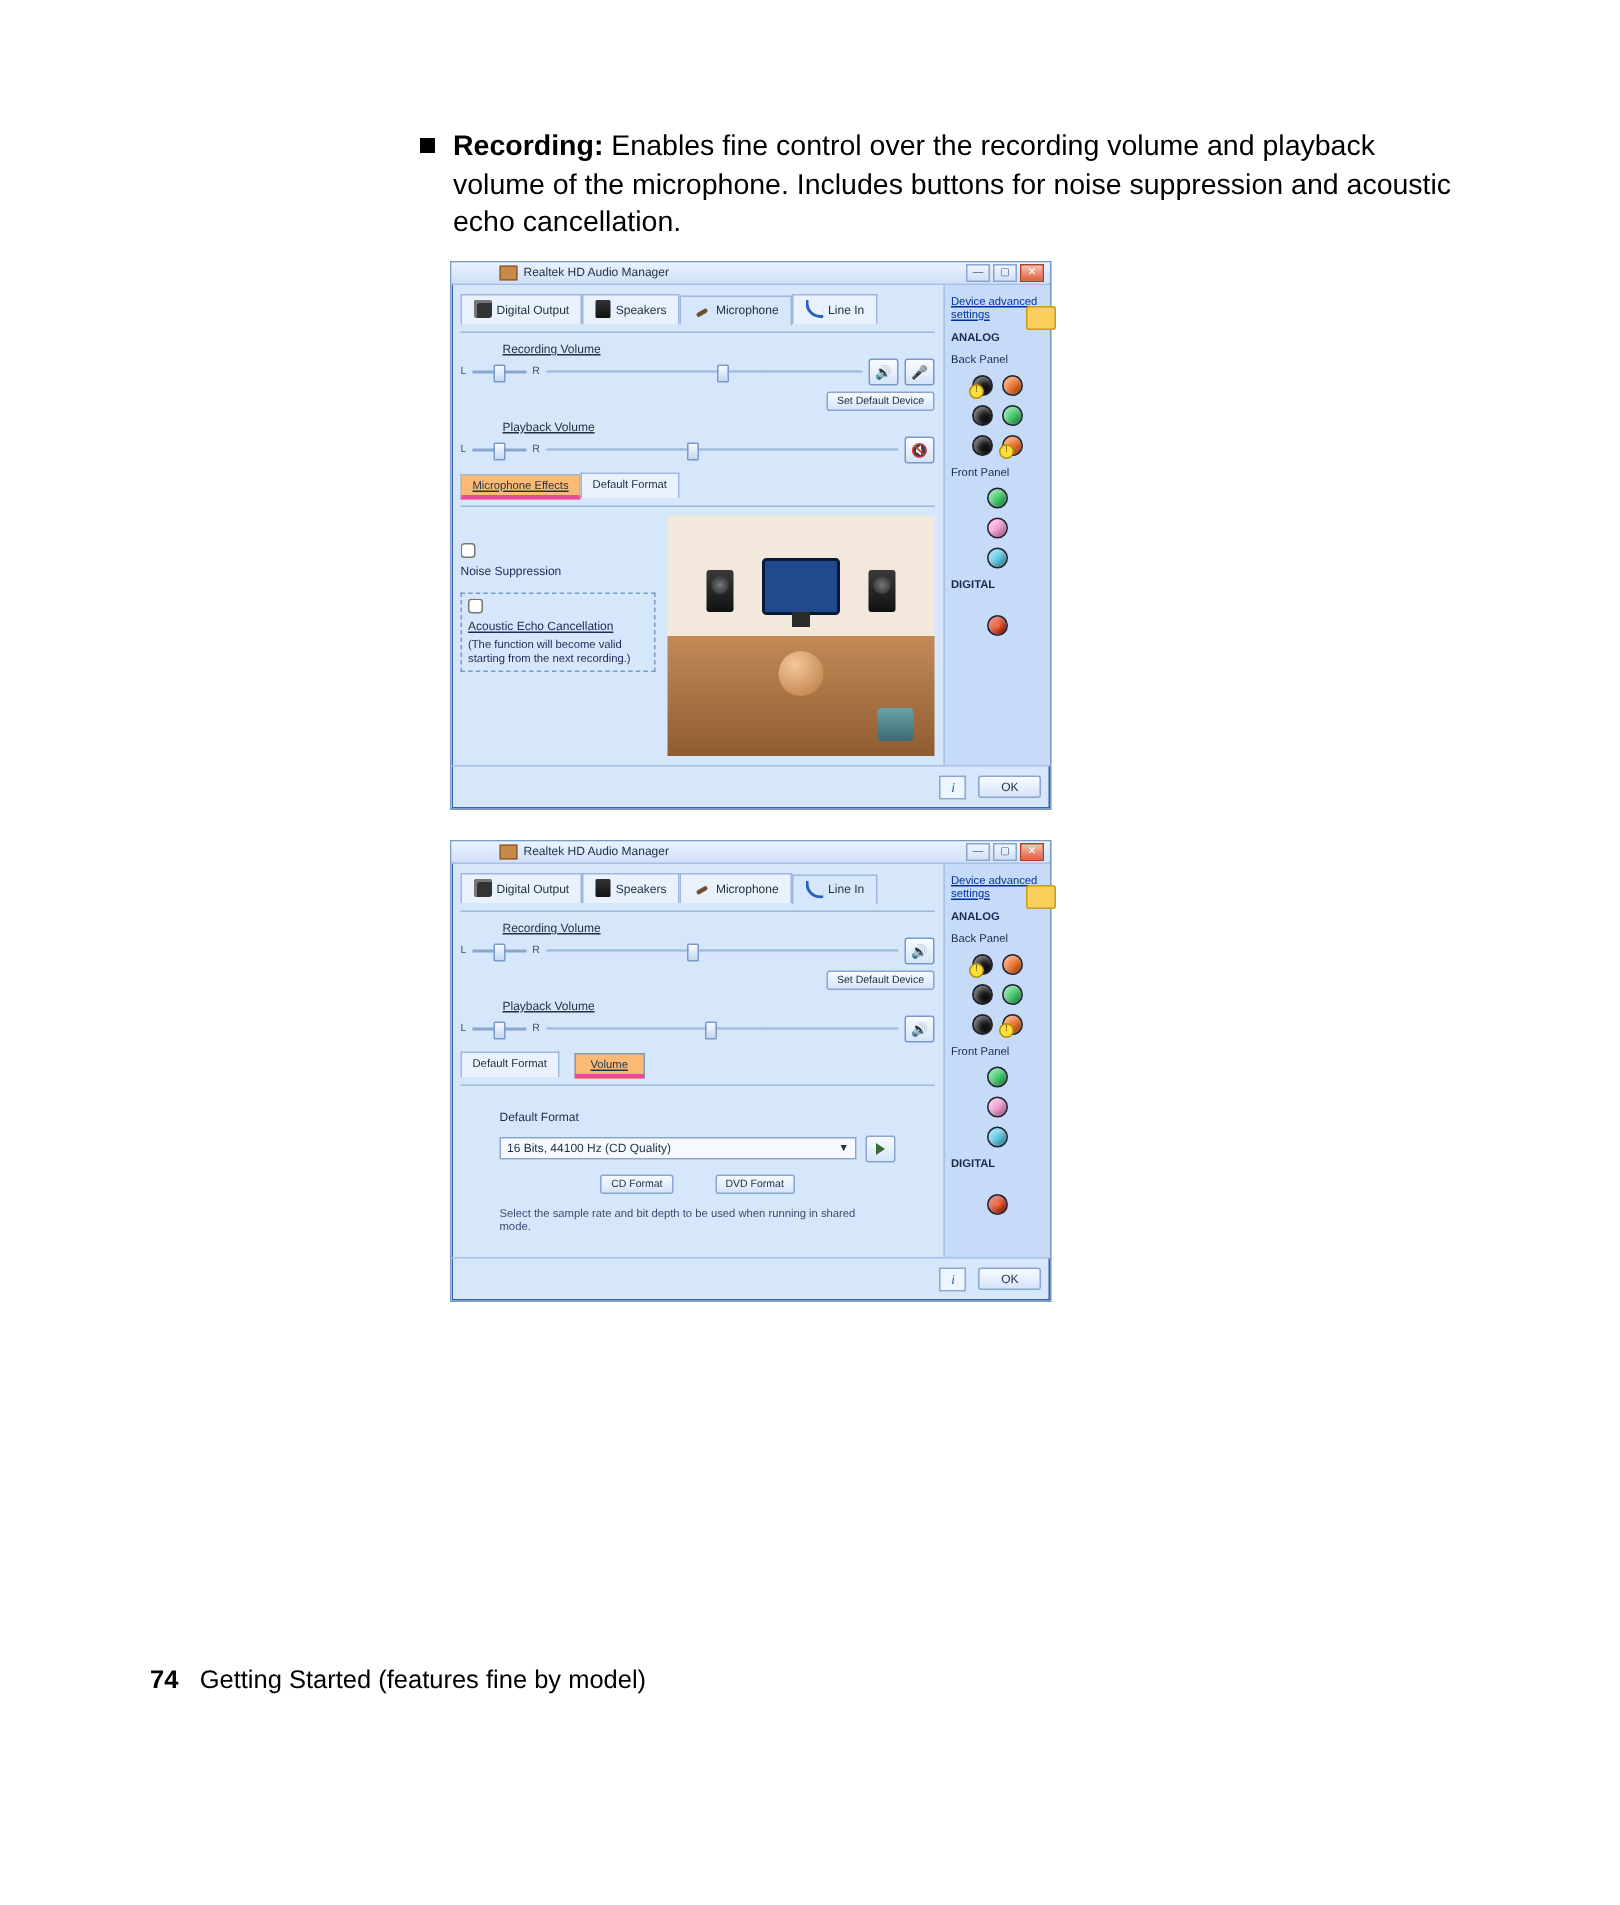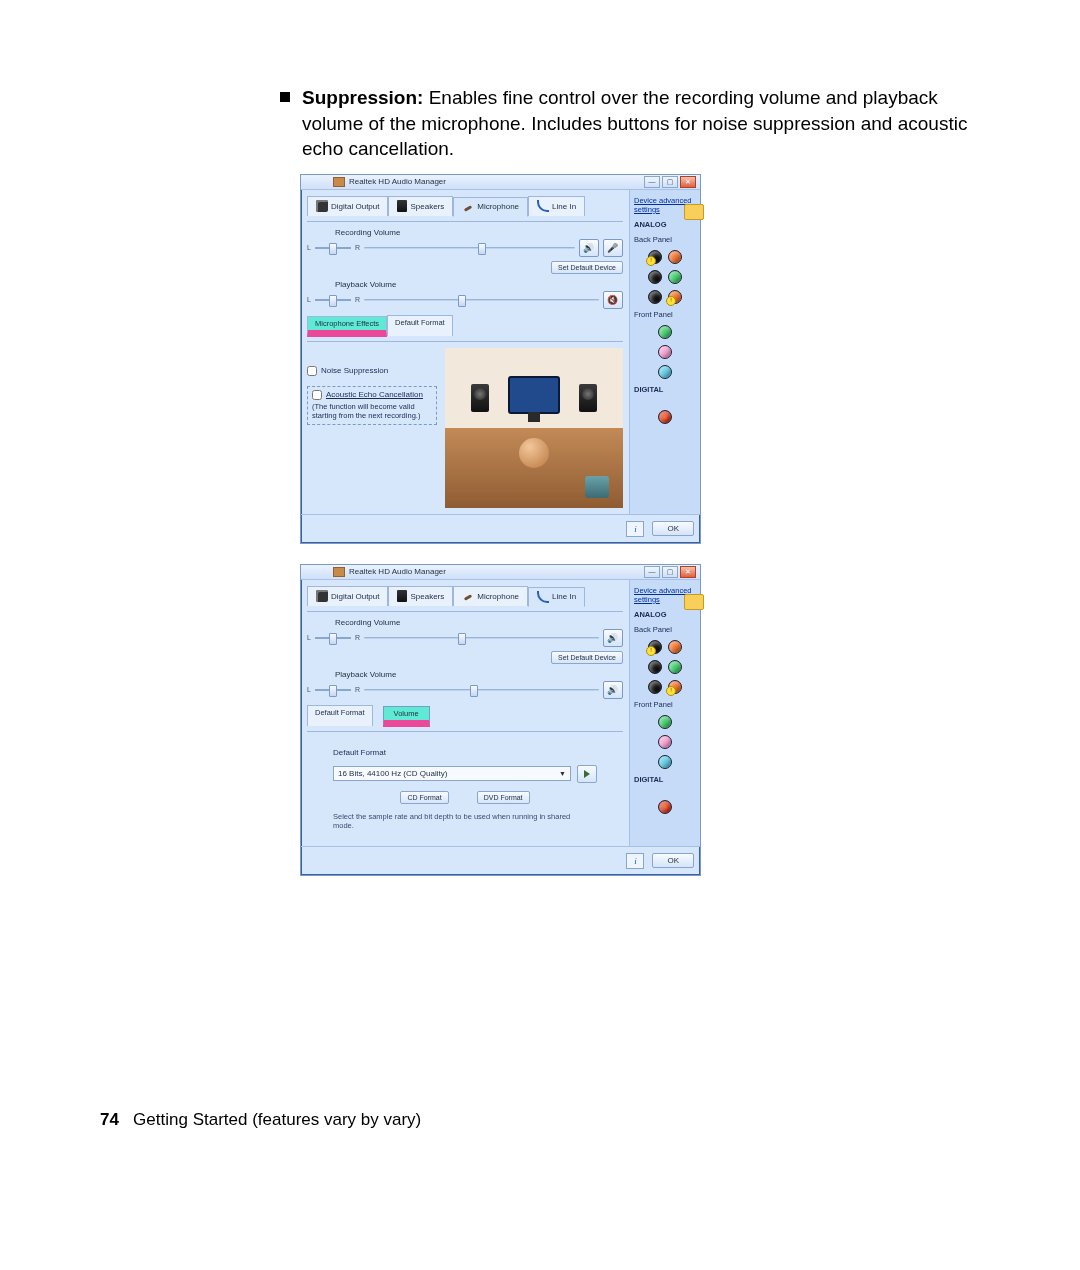--- a/index.html
+++ b/index.html
@@ -57,21 +57,21 @@
   .tab-strip-line { border-top: 1px solid #9fb7dc; margin-top: -1px; margin-bottom: 6px; }
   .icn { width: 12px; height: 12px; display: inline-block; }
   .icn-dout { background: #333; border-radius: 2px; box-shadow: inset 2px 2px 0 #777; }
   .icn-spk { width: 10px; height: 12px; background: linear-gradient(#333,#111); border-radius: 1px; position: relative; }
   .icn-mic {
     width: 12px; height: 12px; position: relative;
   }
   .icn-mic::before { content:""; position:absolute; left:2px; top:6px; width:8px; height:3px; background:#6e5030; transform: rotate(-30deg); border-radius: 2px; }
   .icn-linein { width: 12px; height: 12px; position: relative; }
   .icn-linein::before { content:""; position:absolute; left:0; top:0; width:10px; height:10px; border-left:2px solid #2860c0; border-bottom:2px solid #2860c0; border-radius: 0 0 0 10px; }
-  .section-lbl { font-size: 8px; color: #234; margin-bottom: 2px; padding-left: 28px; }
+  .section-lbl { font-size: 8px; text-decoration: underline; color: #234; margin-bottom: 2px; padding-left: 28px; }
   .slider-row { display: flex; align-items: center; gap: 4px; margin-bottom: 6px; }
   .lr { font-size: 7px; color: #456; }
   .track { position: relative; flex: 1; height: 8px; }
   .track::before { content:""; position:absolute; left:0; right:0; top:3px; height:2px; background: linear-gradient(#8aa6cc,#cfe0f8); border-radius:1px; }
   .thumb { position:absolute; top:-1px; width:6px; height:10px; background:linear-gradient(#f8fbff,#c5d7f0); border:1px solid #7a9ac7; border-radius:1px; }
   .bal-track { position: relative; width: 36px; height: 8px; }
   .bal-track::before { content:""; position:absolute; left:0; right:0; top:3px; height:2px; background:#8aa6cc; }
   .iconbtn {
     width: 18px; height: 16px; border:1px solid #7b99c7; background: linear-gradient(#f9fcff,#d5e4f9);
     border-radius:2px; display:flex; align-items:center; justify-content:center; font-size:8px;
@@ -81,25 +81,25 @@
   .iconbtn.mic::before { content:"🎤"; font-size:9px; }
   .btn {
     font-size: 7px; padding: 2px 6px; border:1px solid #8aa6cc; background: linear-gradient(#f8fbff,#d5e4f9);
     border-radius: 2px; white-space: nowrap; color:#234;
   }
   .default-dev-wrap { display:flex; justify-content:flex-end; margin: -2px 0 6px 0; }
   .subtabs { display:flex; gap:0; margin-top:2px; margin-bottom:6px; }
   .subtab {
     font-size: 7.5px; padding: 2px 7px; border:1px solid #9fb7dc; background:#e9f1fd; border-bottom:none; color:#234;
   }
-  .subtab.active { background:#5eead4; border-bottom:7px solid #ec4899; position:relative; top:1px; }
+  .subtab.active { background:#fdba74; border-bottom:3px solid #ec4899; position:relative; top:1px;text-decoration:underline; }
   .subtabs-line { border-top:1px solid #9fb7dc; margin-top:-1px; margin-bottom:6px; }
   .effects-panel { display:flex; gap:8px; }
   .effects-col { width: 130px; display:flex; flex-direction:column; gap:10px; padding-top:18px; }
-  .checkrow { display:flex; align-items:flex-start; gap:4px; font-size:8px; }
+  .checkrow { display:flex; align-items:flex-start; gap:4px; font-size:8px;flex-direction:column; }
   .checkrow input { width:10px; height:10px; margin:0; }
   .dashed-box { border:1px dashed #7a9ac7; padding:3px 4px; font-size:7.5px; line-height:1.25; }
   .room-illust {
     flex: 1; height: 160px; position: relative;
     background: linear-gradient(#f2e8dc 0%, #f2e8dc 50%, #c38a57 50%, #8f5c32 100%);
     overflow: hidden;
   }
   .monitor { position:absolute; left:50%; top:28px; transform:translateX(-50%); width:48px; height:34px; background:#204a8c; border:2px solid #081a38; border-radius:3px; }
   .monitor::after { content:""; position:absolute; left:50%; bottom:-10px; transform:translateX(-50%); width:12px; height:10px; background:#2a2a2a; }
   .spk-3d { position:absolute; width:18px; height:28px; background:linear-gradient(#3a3a3a,#111); border-radius:2px; top:36px; }
@@ -145,21 +145,21 @@
 </style>
 </head>
 <body>
 
 <div class="page">
   <div class="body-list">
 
     <div class="bullet-item">
       <div class="square-bullet"></div>
       <div class="bullet-text">
-        <b>Suppression:</b><span> Enables fine control over the recording volume and playback volume of the microphone. Includes buttons for noise suppression and acoustic echo cancellation.</span>
+        <b>Recording:</b><span> Enables fine control over the recording volume and playback volume of the microphone. Includes buttons for noise suppression and acoustic echo cancellation.</span>
       </div>
     </div>
 
     <div class="app-window" style="margin-left:20px;">
       <div class="titlebar">
         <div class="titlebar-left">
           <span class="ctl-spk"></span>
           <span>Realtek HD Audio Manager</span>
         </div>
         <div class="win-btns">
@@ -423,15 +423,15 @@
       </div>
       <div class="footer-bar">
         <div class="info-btn">i</div>
         <div class="ok-btn">OK</div>
       </div>
     </div>
 
   </div>
 
   <div class="page-footer">
-    <b>74</b>&nbsp;&nbsp;&nbsp;<span>Getting Started (features vary by vary)</span>
+    <b>74</b>&nbsp;&nbsp;&nbsp;<span>Getting Started (features fine by model)</span>
   </div>
 </div>
 
 </body></html>

